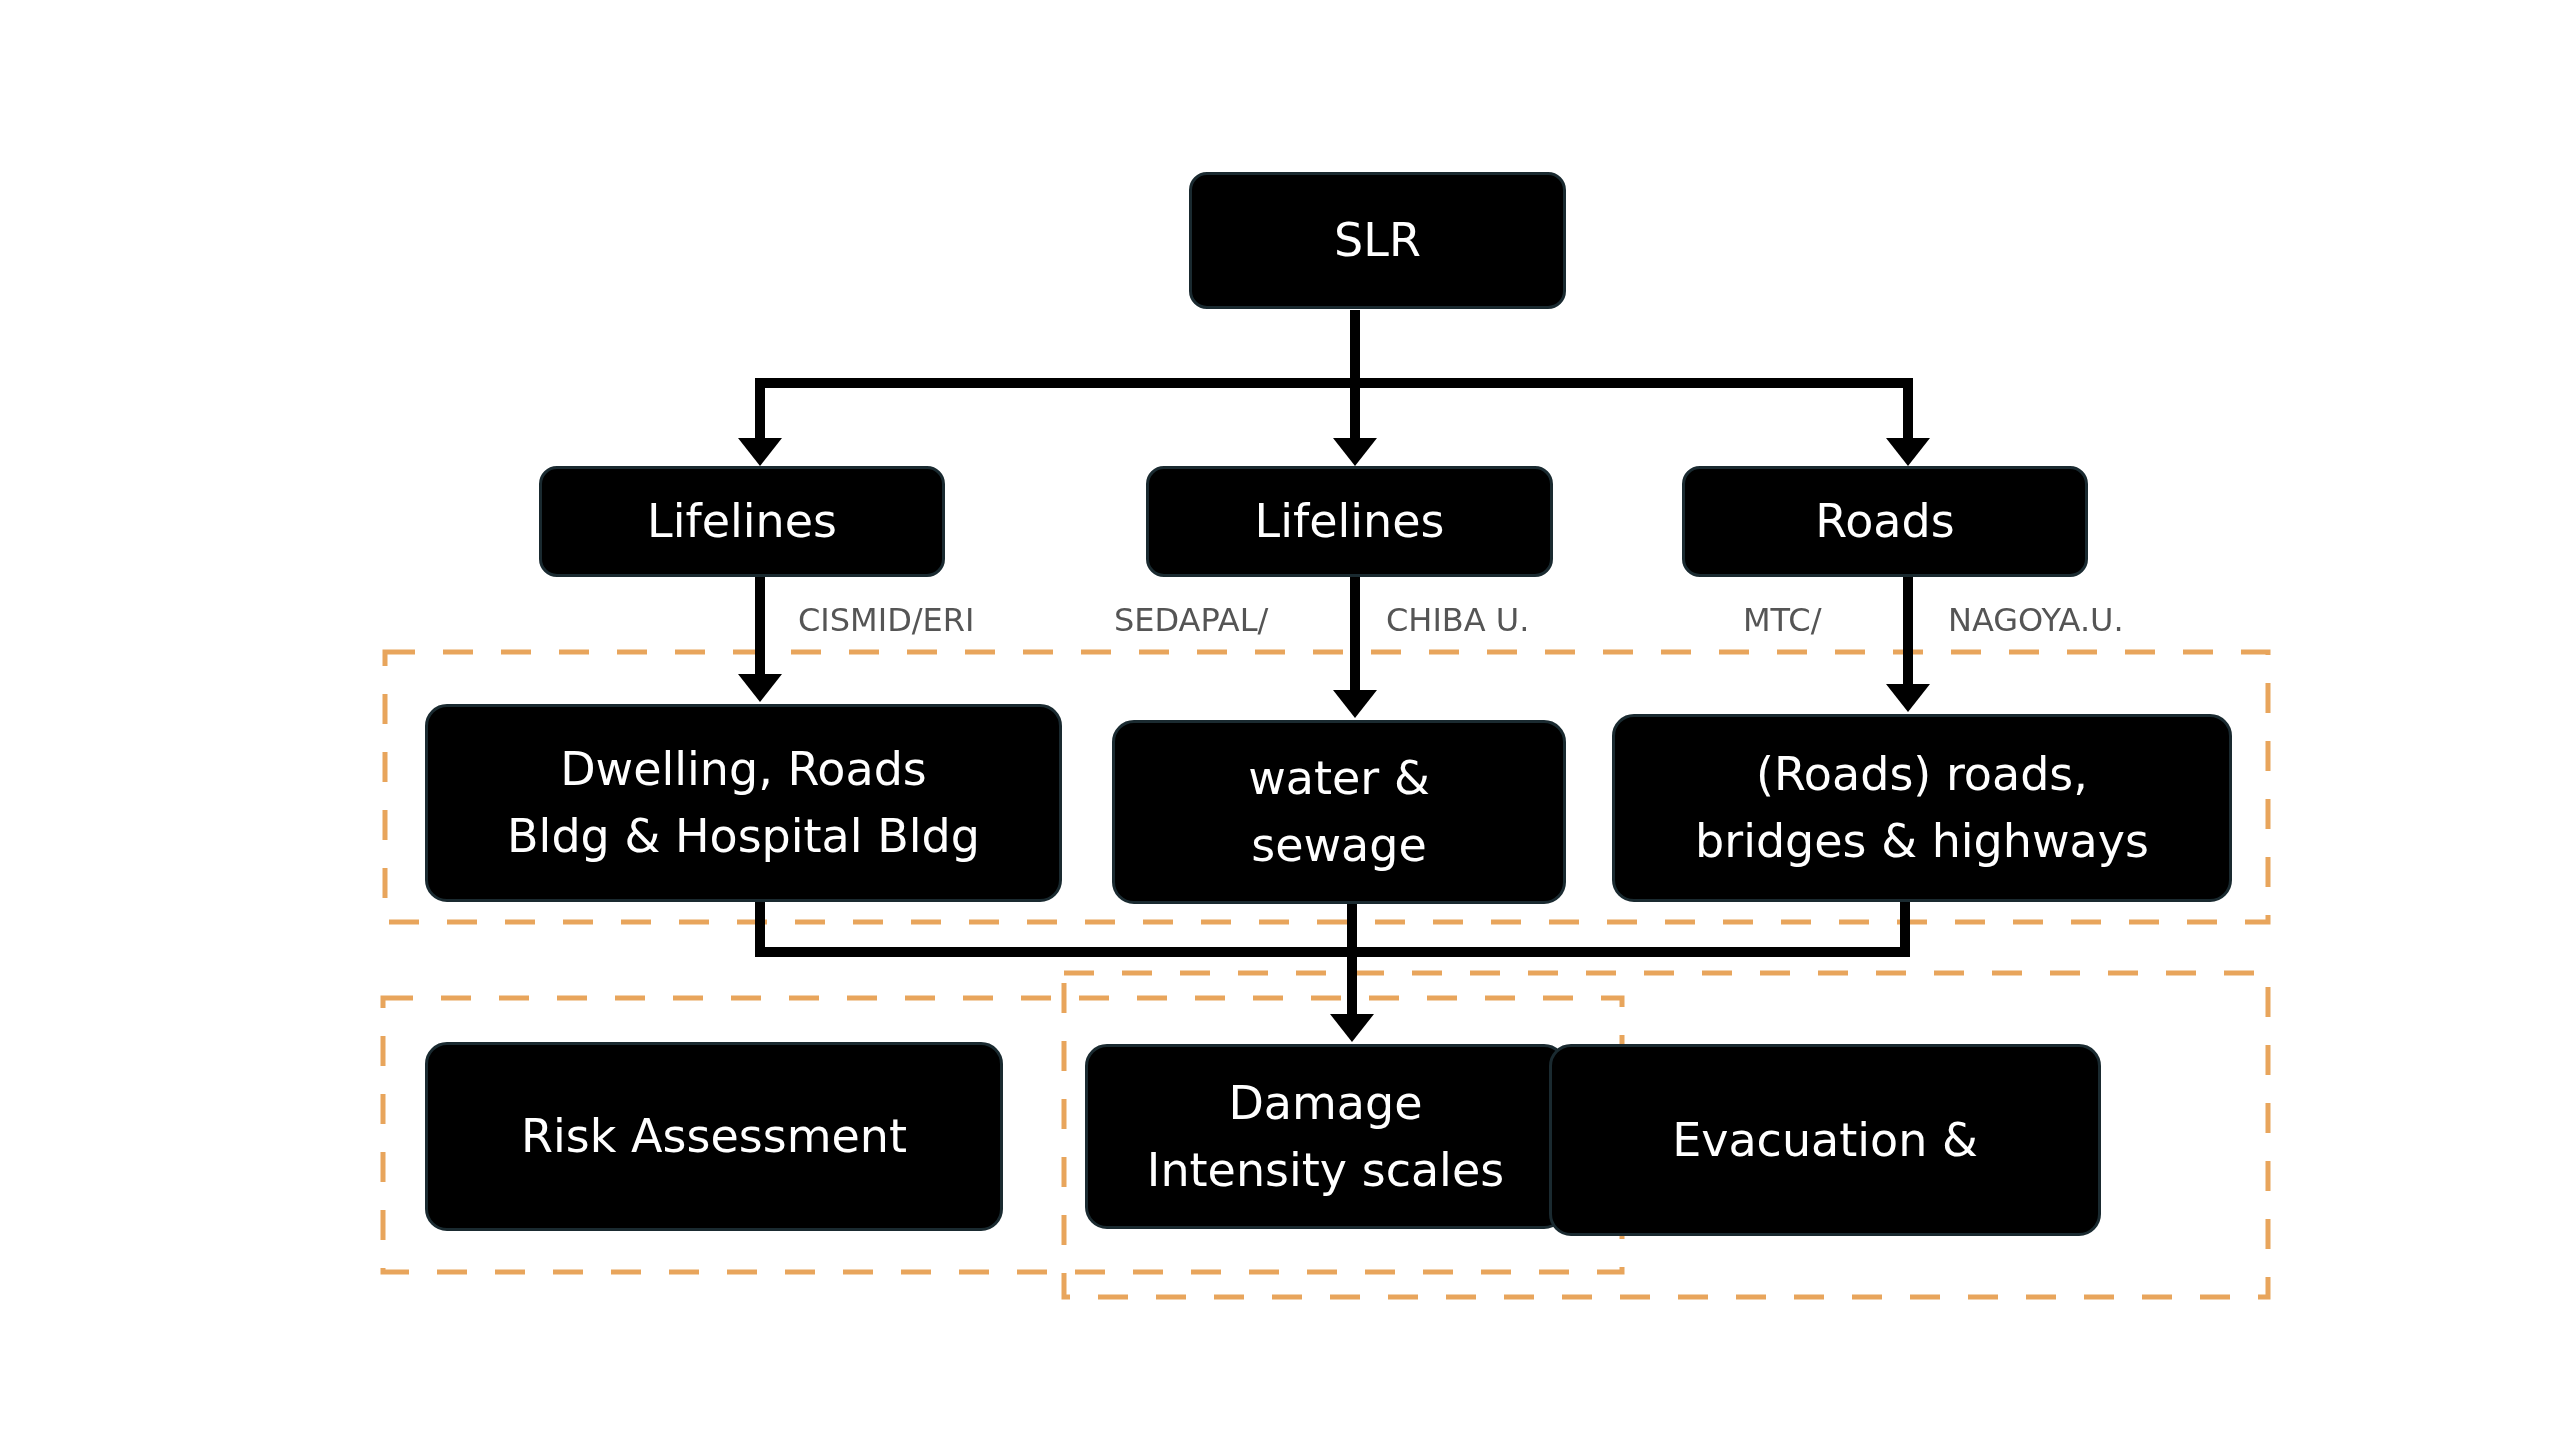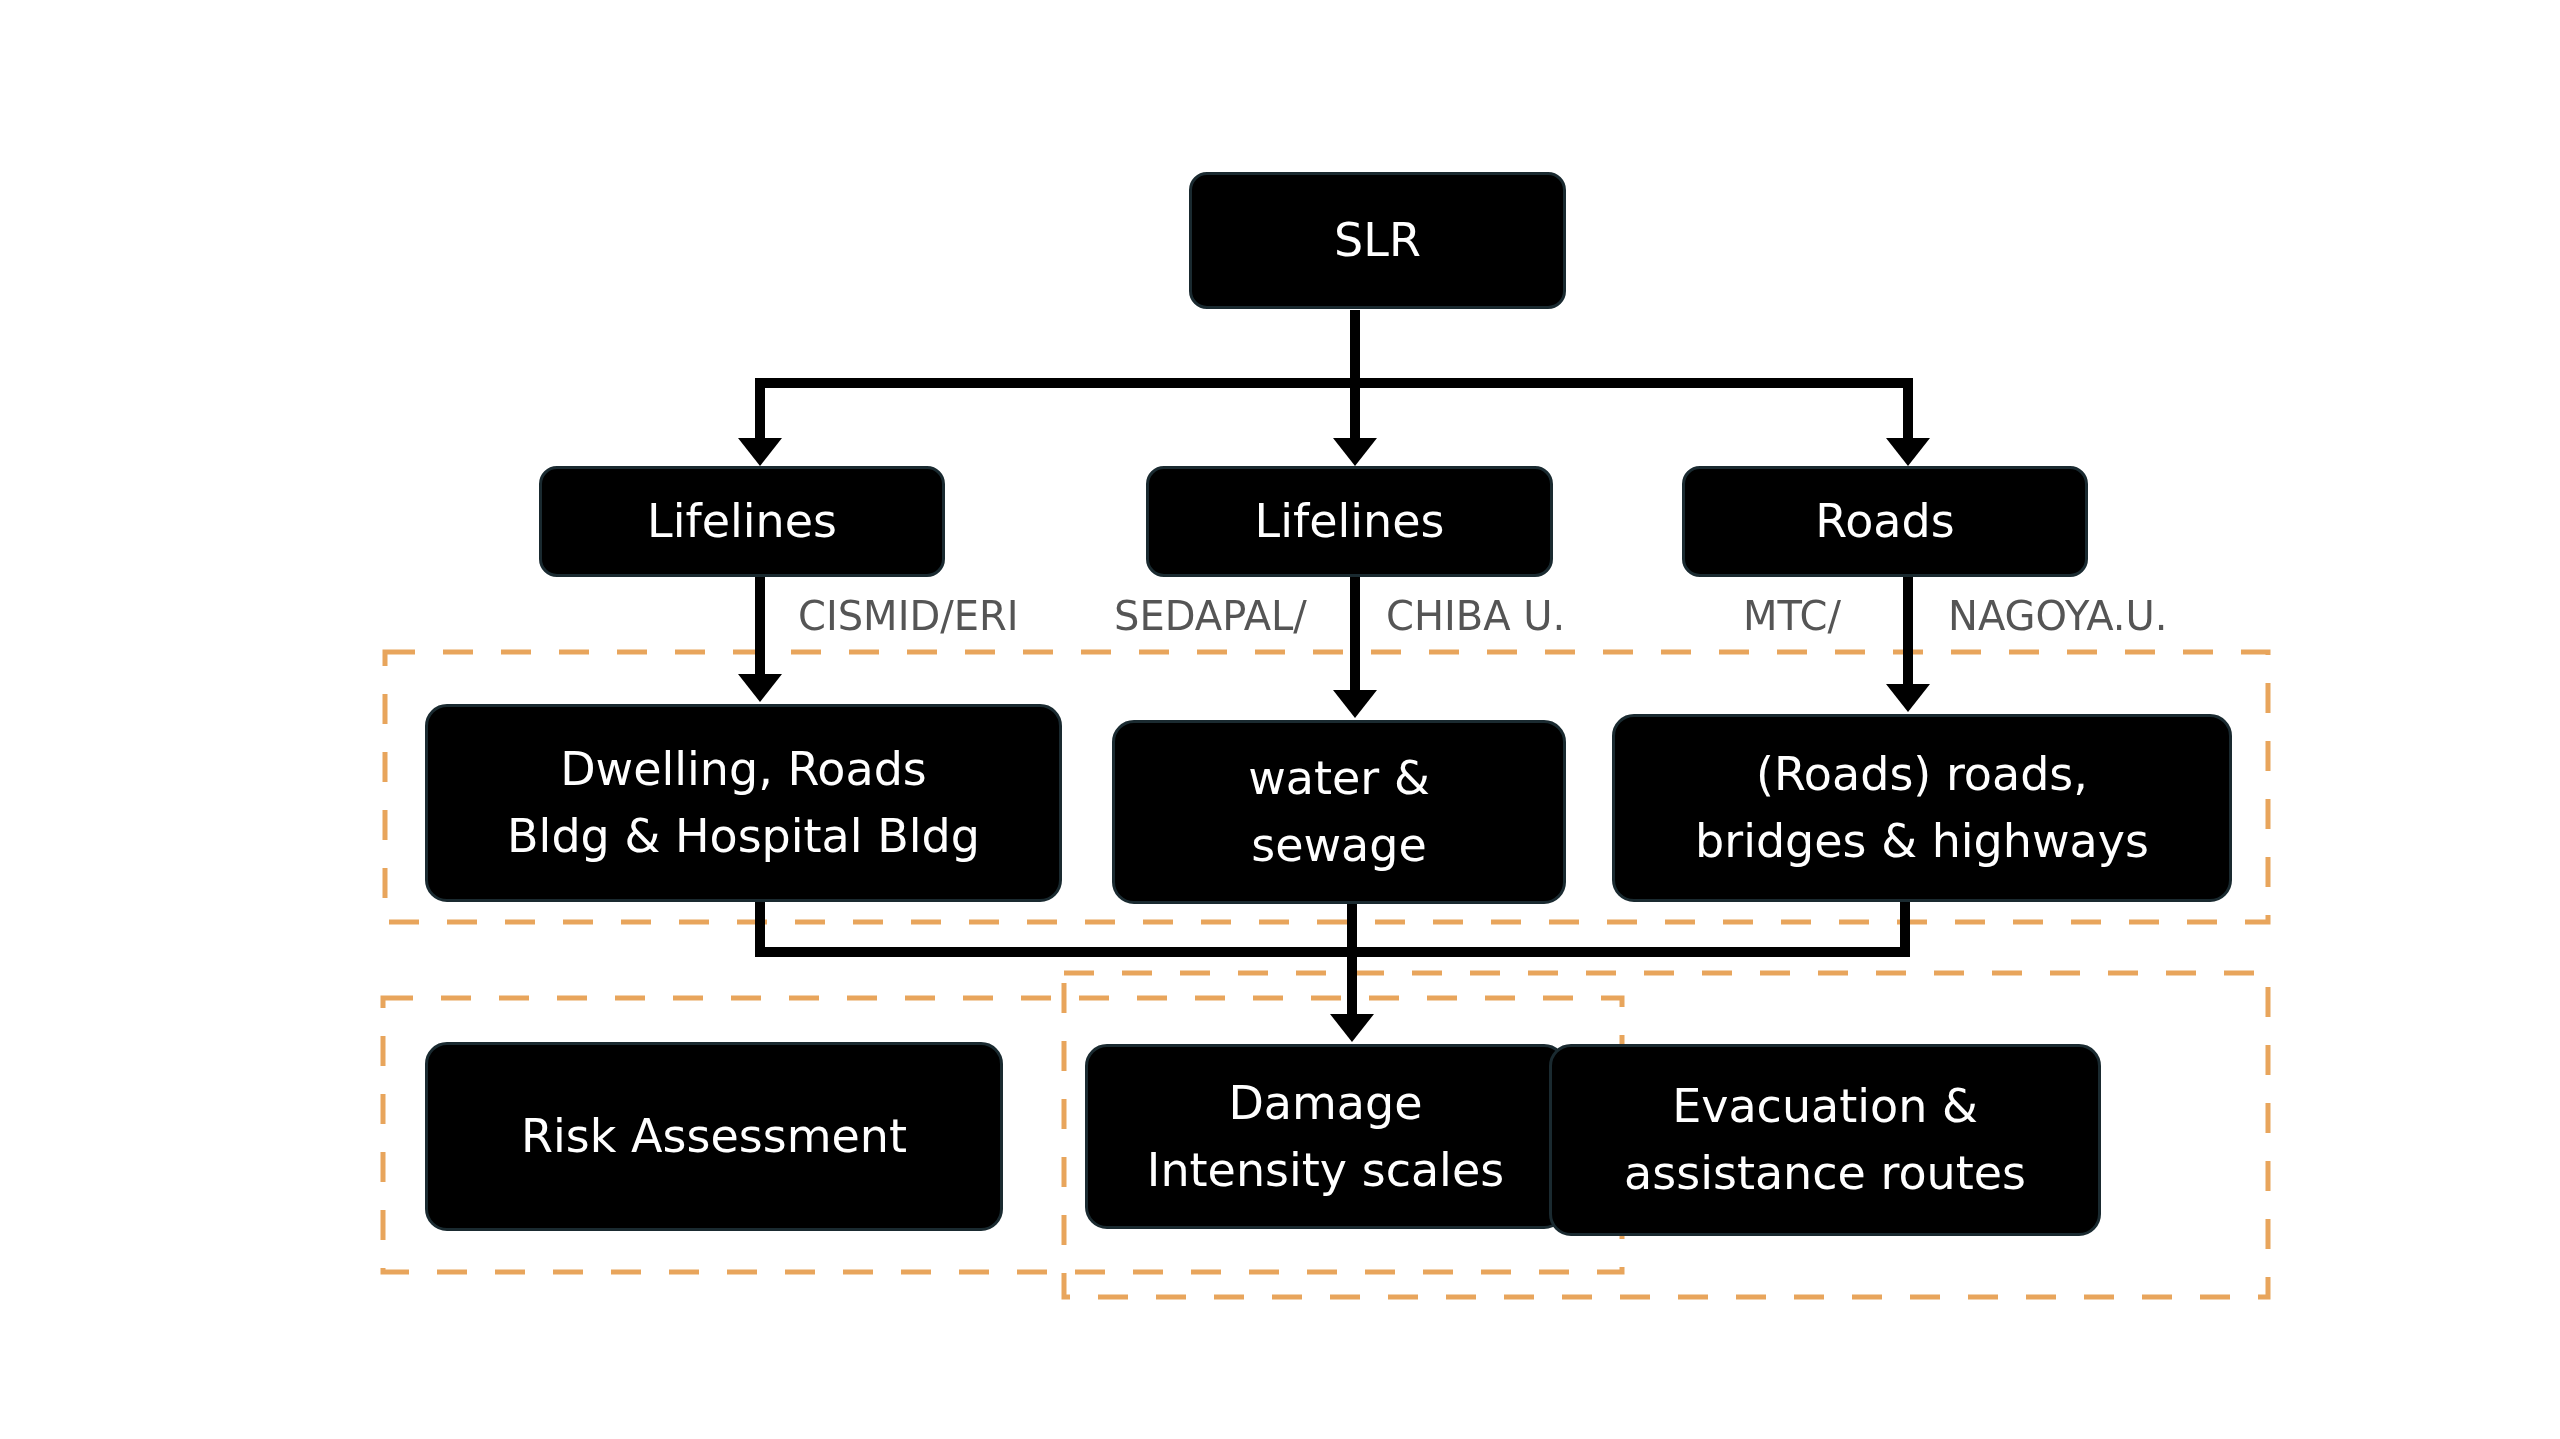--- a/index.html
+++ b/index.html
@@ -5,21 +5,21 @@
   html, body { margin:0; padding:0; background:#ffffff; }
   body { width:2560px; height:1439px; position:relative; overflow:hidden;
          font-family:"DejaVu Sans", sans-serif; }
   svg.lines { position:absolute; left:0; top:0; }
   .box { position:absolute; box-sizing:border-box; background:#000000;
          border:3px solid #1a2a30; border-radius:22px; color:#ffffff;
          display:flex; align-items:center; justify-content:center; text-align:center;
          font-family:"DejaVu Sans", sans-serif; font-size:46px; line-height:1.45; }
   .box.small { border-radius:18px; }
   .label { position:absolute; color:#555555; font-family:"DejaVu Sans", sans-serif;
-           font-size:40px; white-space:nowrap; }
+           font-size:32px; white-space:nowrap;margin-top:8px; }
 </style>
 </head>
 <body>
 
 <svg class="lines" width="2560" height="1439">
   <defs>
     <marker id="arrowhead" markerWidth="4" markerHeight="4" refX="2" refY="2" orient="auto" markerUnits="strokeWidth">
       <path d="M0,0 L4,2 L0,4 z" fill="#000"></path>
     </marker>
   </defs>
@@ -95,15 +95,14 @@
 </div>
 <div class="box" style="left:1085px;top:1044px;width:481px;height:185px;">
   <div>
     <div>Damage</div>
     <div>Intensity scales</div>
   </div>
 </div>
 <div class="box" style="left:1549px;top:1044px;width:552px;height:192px;">
   <div>
     <div>Evacuation &amp;</div>
-    <div>assistance routes</div>
   </div>
 </div>
 
 </body></html>

